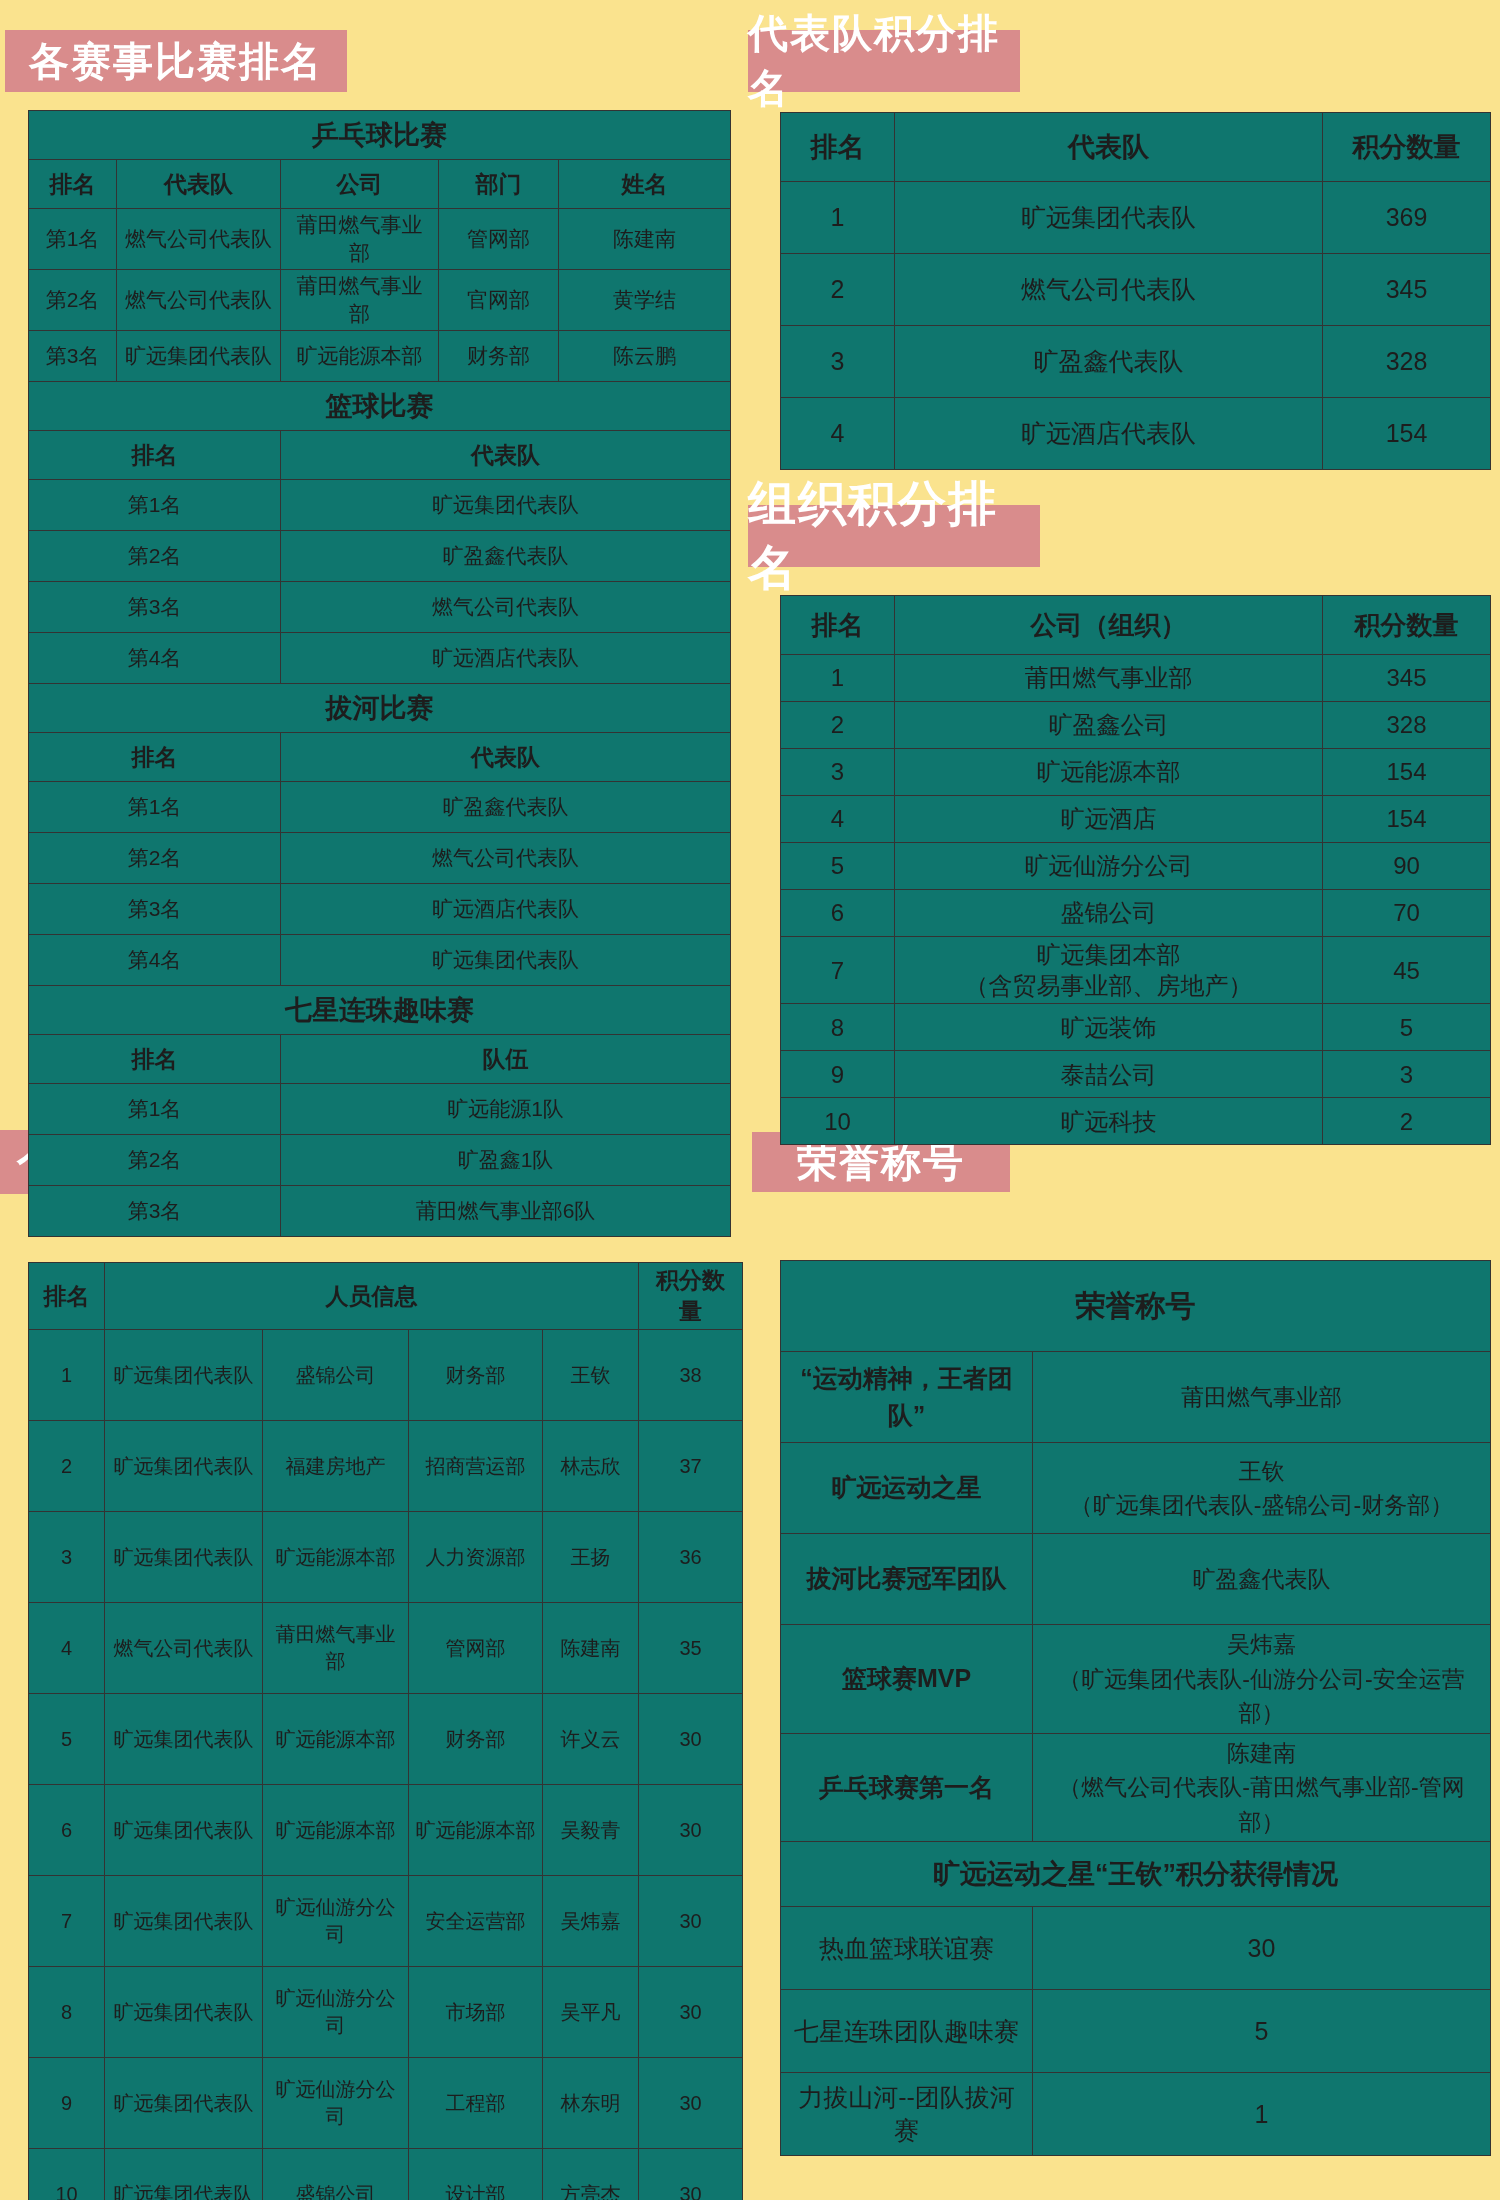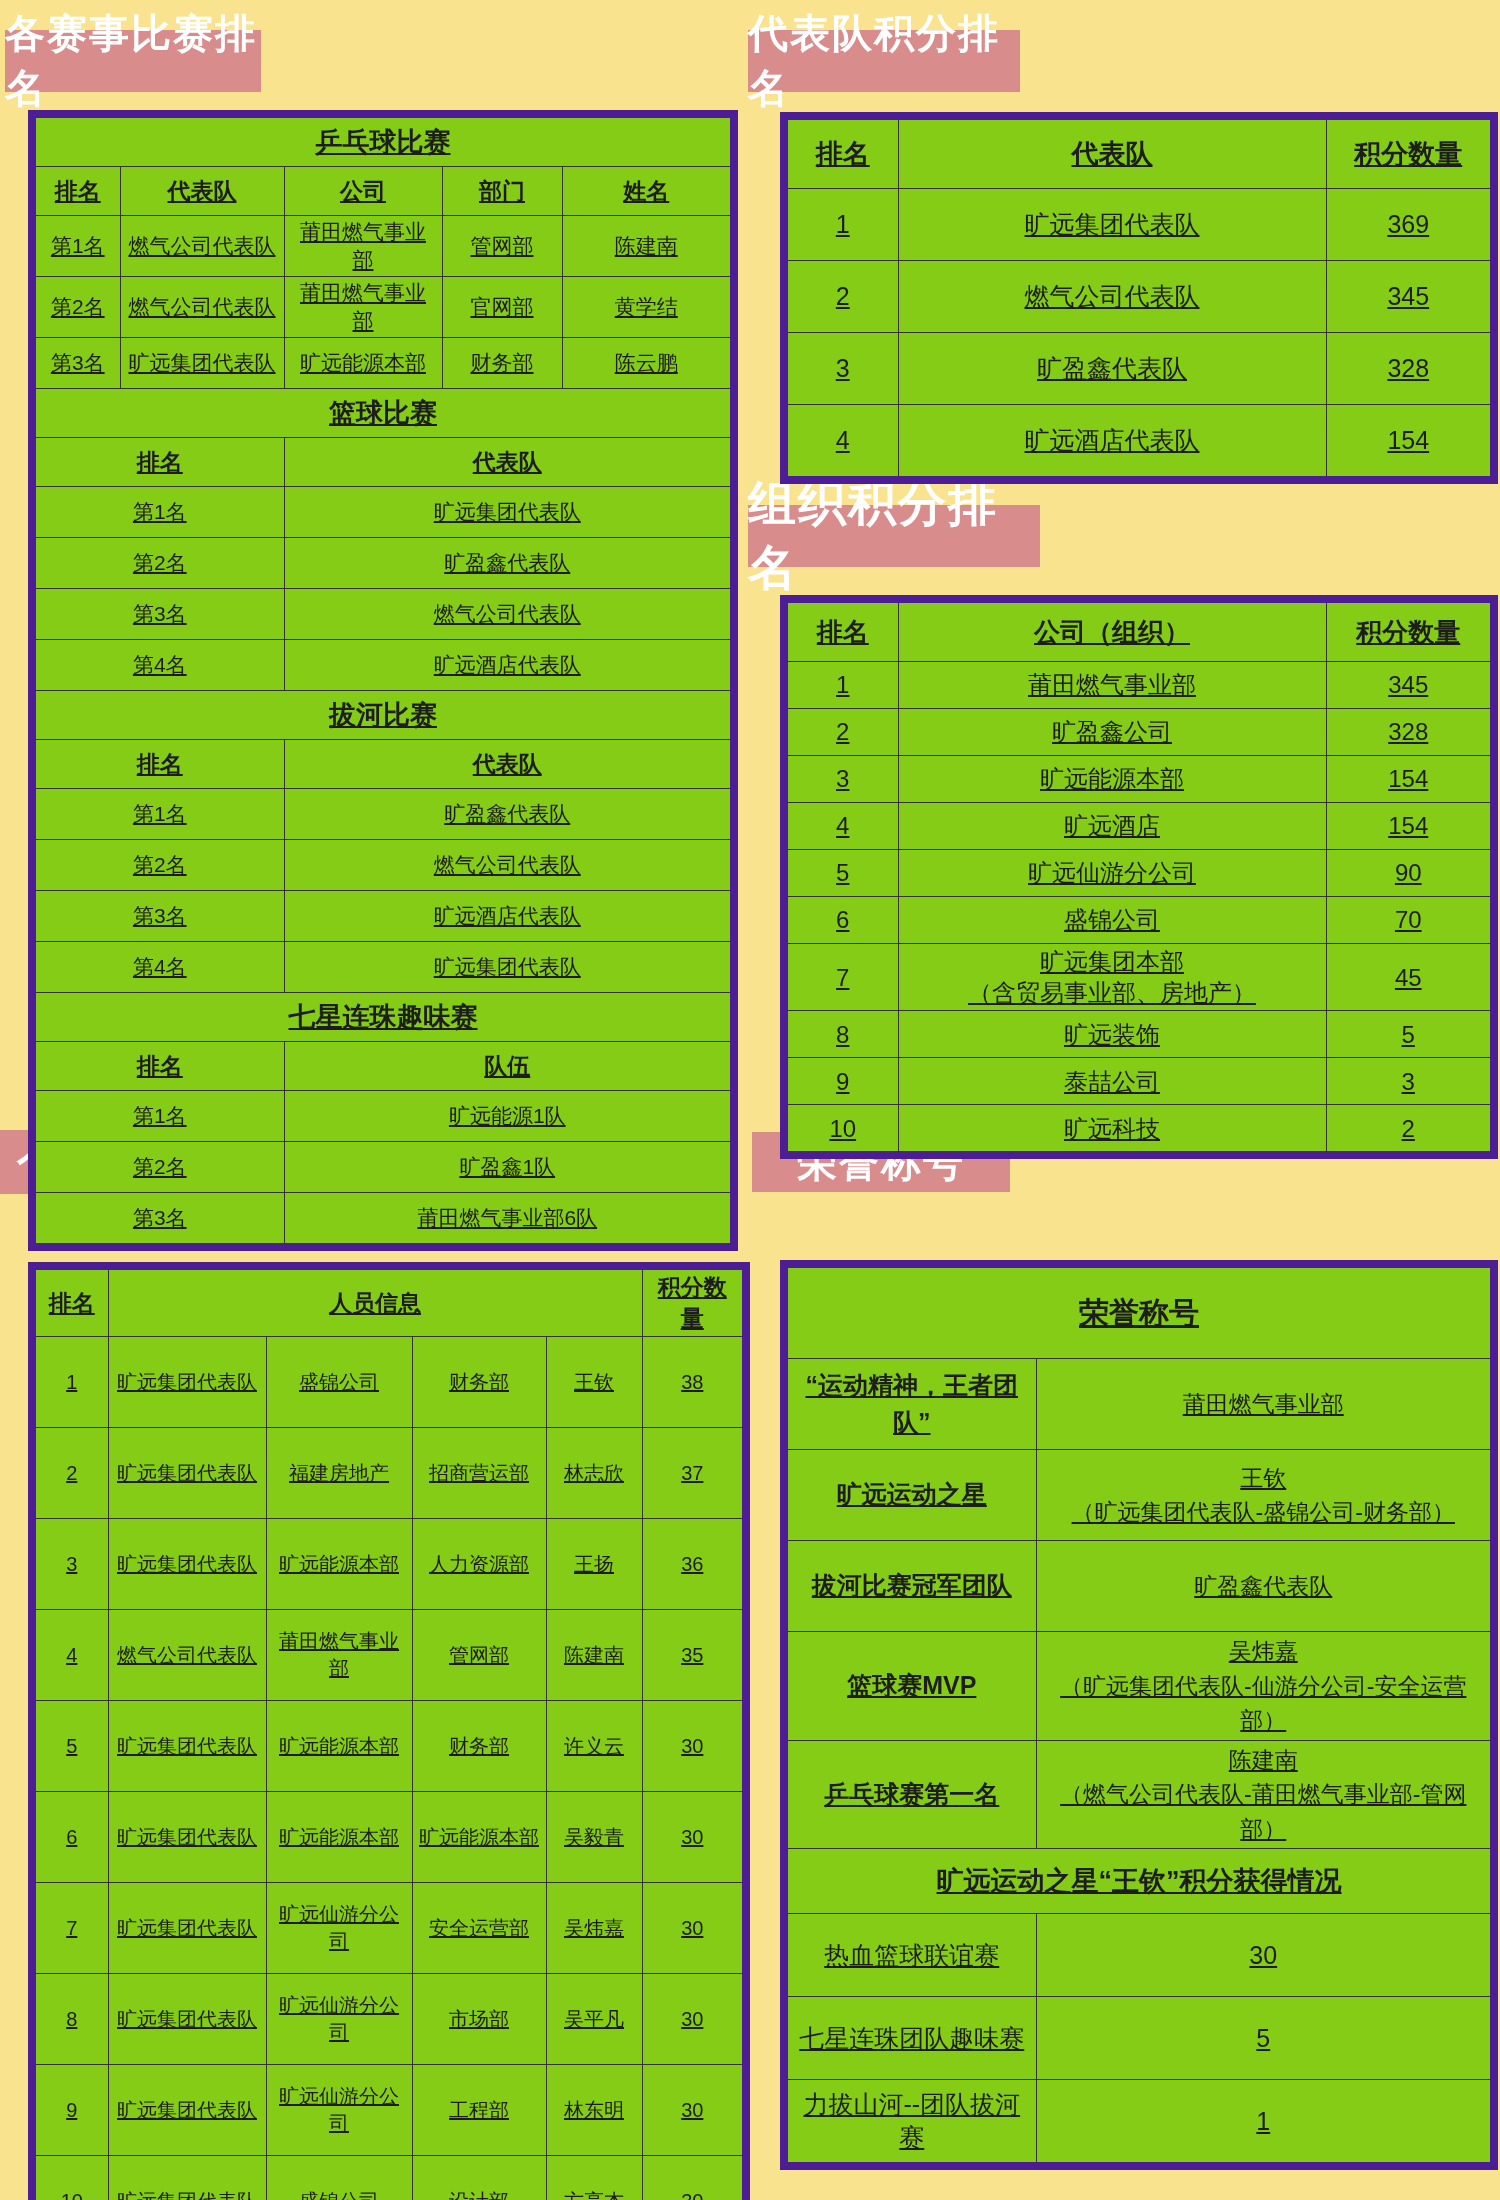--- a/index.html
+++ b/index.html
@@ -7,29 +7,29 @@
     width:1500px;height:2200px;position:relative;
     background:#FAE38E;
     font-family:"Liberation Sans","DejaVu Sans",sans-serif;
     color:#1d1d1d;
   }
   .badge{
     position:absolute;background:#D98C8C;color:#ffffff;
     font-weight:bold;display:flex;align-items:center;justify-content:center;
     letter-spacing:2px;
   }
-  #badge-events  {left:5px;   top:30px;   width:256px;height:62px;font-size:40px;}
+  #badge-events  {left:5px;   top:30px;   width:342px;height:62px;font-size:40px;}
   #badge-team    {left:748px; top:30px;   width:272px;height:62px;font-size:40px;}
   #badge-org     {left:748px; top:505px;  width:292px;height:62px;font-size:48px;}
   #badge-personal{left:0px;   top:1130px; width:298px;height:64px;font-size:42px;}
   #badge-honors  {left:752px; top:1132px; width:258px;height:60px;font-size:40px;}
 
   table.tbl{
-    position:absolute;border-collapse:collapse;background:#84cc16;
-    table-layout:fixed;border:8px solid #4c1d95;text-decoration:underline;
+    position:absolute;border-collapse:collapse;background:#0f766e;
+    table-layout:fixed;border:1px solid #4c1d95;
   }
   .tbl td{
     border:1px solid #333333;text-align:center;vertical-align:middle;
     padding:2px 6px;overflow:hidden;
   }
 
   #tbl-events{left:28px;top:110px;width:702px;font-size:21px;}
   #tbl-events tr.title td{font-weight:bold;font-size:27px;height:44px;}
   #tbl-events tr.head  td{font-weight:bold;font-size:23px;height:44px;}
   #tbl-events tbody[data-rows] tr td{height:46px;}

